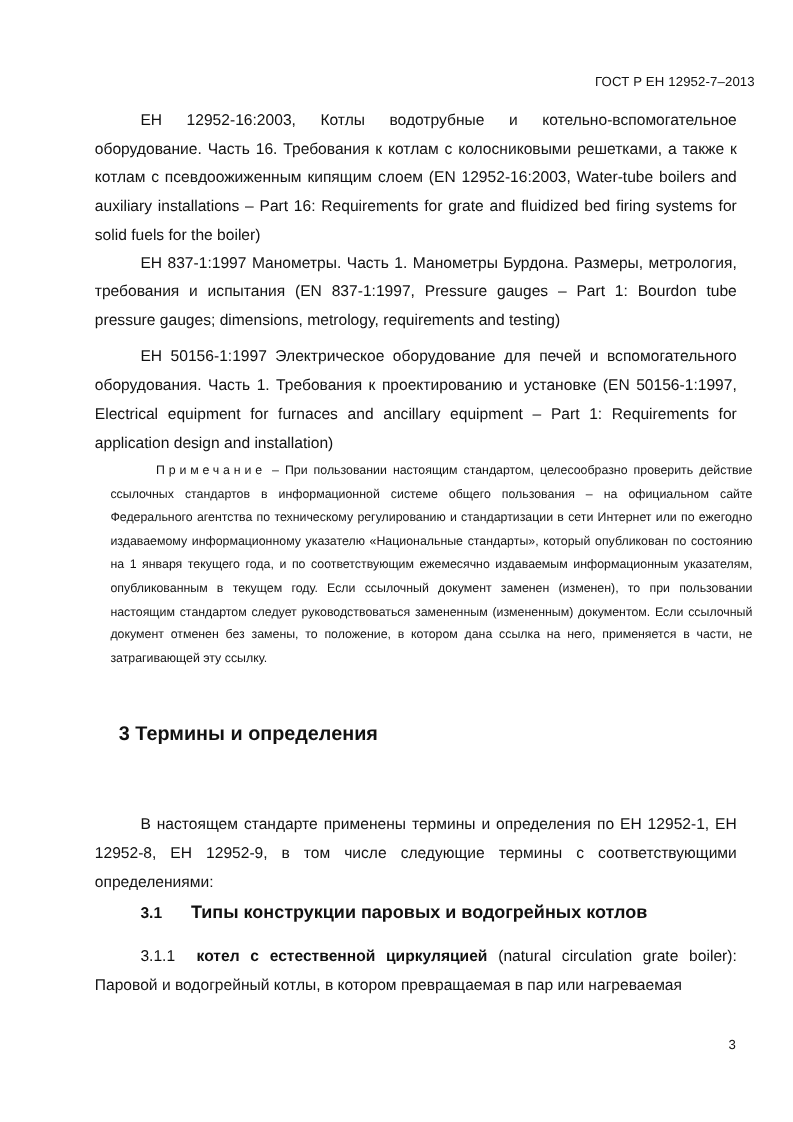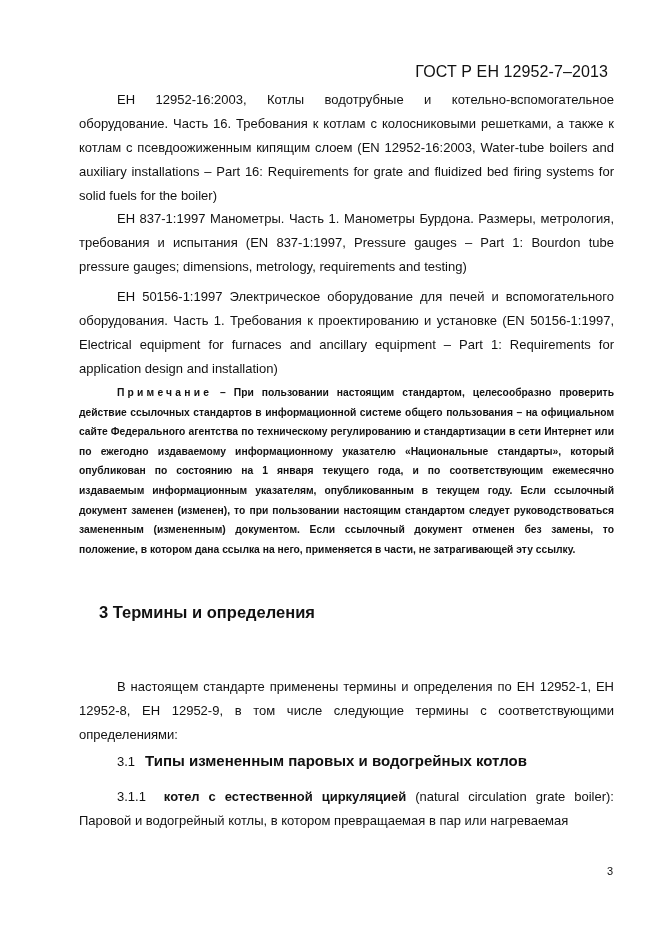--- a/index.html
+++ b/index.html
@@ -1,27 +1,27 @@
 <!DOCTYPE html>
 <html><head>
   <meta charset="utf-8">
   <style>
     html, body { margin: 0; padding: 0; background: #ffffff; }
     body { width: 661px; height: 935px; position: relative; overflow: hidden;
            font-family: "Liberation Sans", sans-serif; color: #111; }
-    .header { position: absolute; top: 63px; right: 53px; font-size: 16px; letter-spacing: 0.1px; margin-left: 32px; }
+    .header { position: absolute; top: 63px; right: 32px; font-size: 11px; letter-spacing: 0.1px; margin-left: 32px; }
     .p { position: absolute; left: 79px; width: 535px; font-size: 13px; line-height: 24px;
          text-align: justify; text-align-last: left; }
     .p .indent { display: inline-block; width: 38px; }
-    .note { position: absolute; left: 79px; width: 535px; font-size: 10.3px; line-height: 19.6px;
-            text-align: justify; font-weight: bold; }
+    .note { position: absolute; left: 92px; width: 535px; font-size: 10.3px; line-height: 19.6px;
+            text-align: justify; }
     .note .spaced { letter-spacing: 3.2px; }
     .h2 { position: absolute; left: 99px; top: 603px; font-size: 16.5px; font-weight: bold; }
     .h3 { position: absolute; left: 117px; top: 752px; font-size: 15px; }
-    .h3 .num { font-size: 13px; font-weight: normal; margin-right: 10px; }
+    .h3 .num { font-size: 13px; font-weight: bold; margin-right: 24px; }
     .h3 .t { font-weight: bold; }
     .pageno { position: absolute; top: 865px; left: 607px; font-size: 11px; }
     b { font-weight: bold; }
   </style>
 </head>
 <body>
 
 <div class="header">ГОСТ Р ЕН 12952-7–2013</div>
 
 <div class="p" style="top:88px">
@@ -40,20 +40,20 @@
   <span class="indent" style="display:inline-block;width:38px"></span><span class="spaced">Примечание</span><span> – При пользовании настоящим стандартом, целесообразно проверить действие ссылочных стандартов в информационной системе общего пользования – на официальном сайте Федерального агентства по техническому регулированию и стандартизации в сети Интернет или по ежегодно издаваемому информационному указателю «Национальные стандарты», который опубликован по состоянию на 1 января текущего года, и по соответствующим ежемесячно издаваемым информационным указателям, опубликованным в текущем году. Если ссылочный документ заменен (изменен), то при пользовании настоящим стандартом следует руководствоваться замененным (измененным) документом. Если ссылочный документ отменен без замены, то положение, в котором дана ссылка на него, применяется в части, не затрагивающей эту ссылку.</span>
 </div>
 
 <div class="h2">3 Термины и определения</div>
 
 <div class="p" style="top:675px">
   <span class="indent"></span><span>В настоящем стандарте применены термины и определения по ЕН 12952-1, ЕН 12952-8, ЕН 12952-9, в том числе следующие термины с соответствующими определениями:</span>
 </div>
 
 <div class="h3">
-  <span class="num">3.1</span><span class="t">Типы измененным паровых и водогрейных котлов</span>
+  <span class="num">3.1</span><span class="t">Типы конструкции паровых и водогрейных котлов</span>
 </div>
 
 <div class="p" style="top:785px">
   <span class="indent"></span><span>3.1.1</span>&nbsp;&nbsp;<b>котел с естественной циркуляцией</b><span> (natural circulation grate boiler):</span><span> Паровой и водогрейный котлы, в котором превращаемая в пар или нагреваемая</span>
 </div>
 
 <div class="pageno">3</div>
 
 </body></html>

